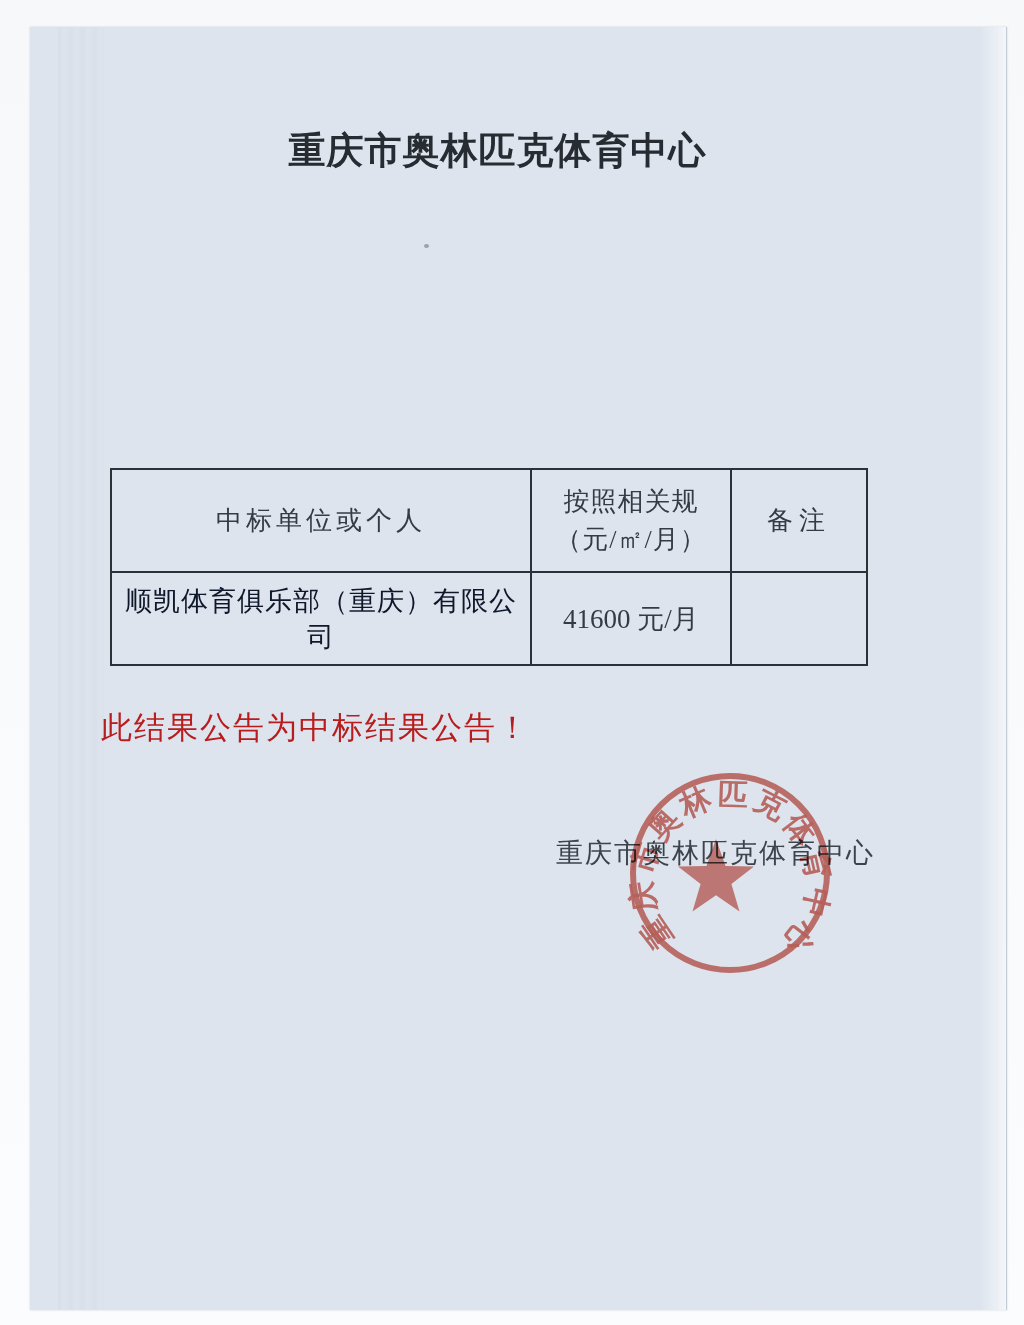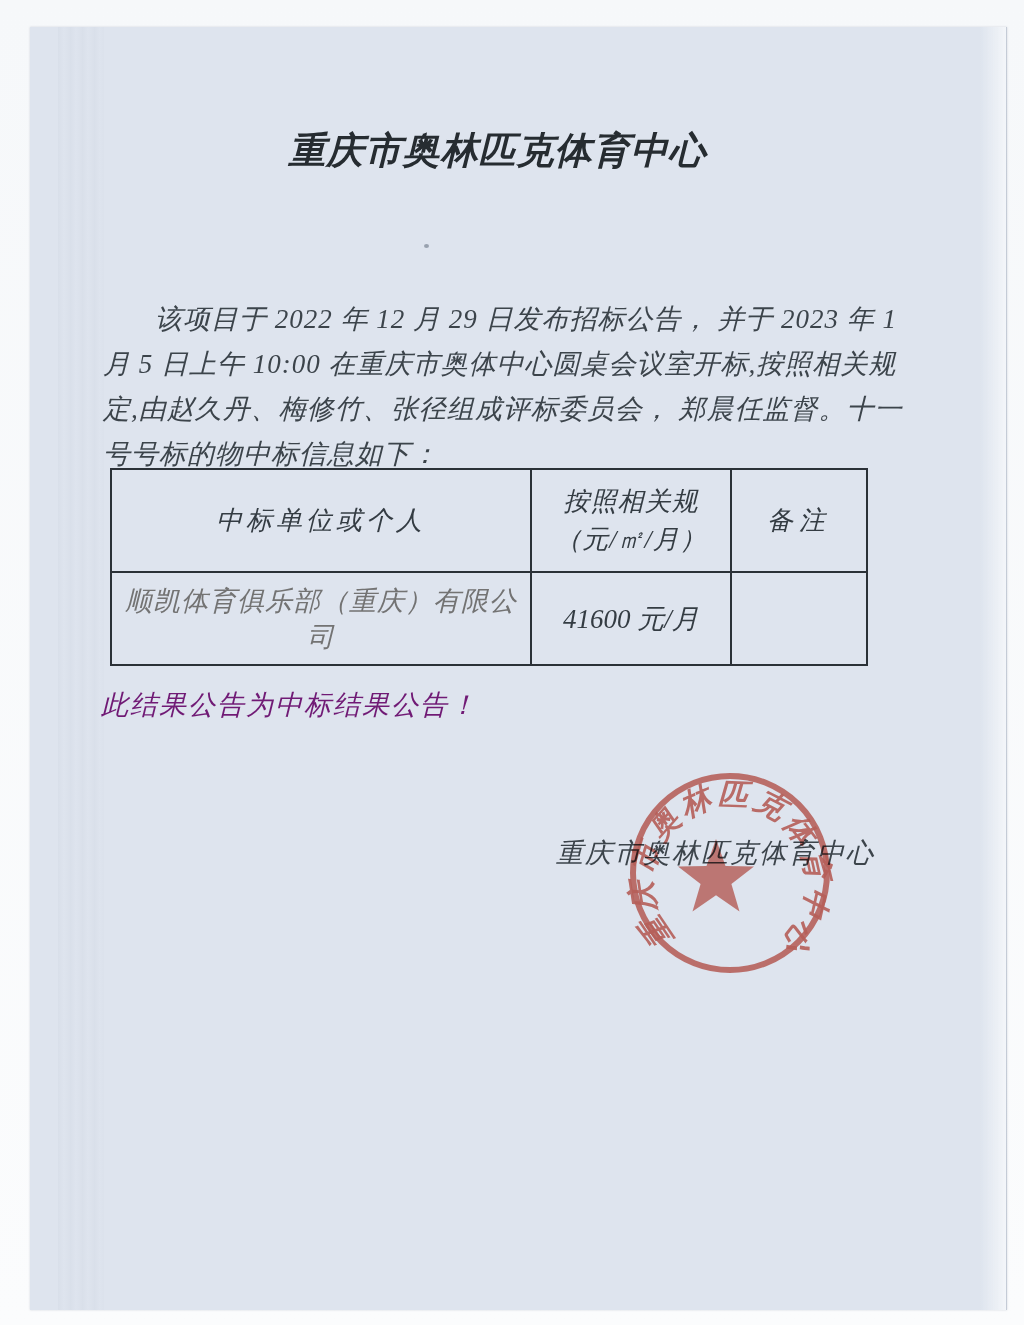--- a/index.html
+++ b/index.html
@@ -9,21 +9,20 @@
     height: 1325px;
     background: #fbfcfd;
     overflow: hidden;
     font-family: "Liberation Serif", "DejaVu Serif", serif;
   }
   .scan-bg {
     position: relative;
     width: 1024px;
     height: 1325px;
     background: linear-gradient(to bottom, #f6f8fa, #fbfcfd);
-    font-style: italic;
   }
   .page {
     position: absolute;
     left: 30px;
     top: 27px;
     width: 977px;
     height: 1283px;
     background: #dee4ee;
     box-shadow: 0 0 2px rgba(140,150,165,0.35);
   }
@@ -109,29 +108,29 @@
   .header-row th { height: 101px; font-size: 26px; line-height: 38px; }
   .th-winner { letter-spacing: 4px; }
   .th-price  { letter-spacing: 1px; }
   .th-note   { letter-spacing: 6px; }
   .data-row td { height: 91px; font-size: 27px; }
   .cell-winner {
     font-family: "Liberation Sans", "DejaVu Sans", sans-serif;
     font-weight: 700;
     font-size: 27px;
     letter-spacing: 1px;
-    color: #737373;
+    color: #0f172a;
   }
   .closing-note {
     position: absolute;
     left: 71px;
-    top: 660px;
-    font-size: 27px;
+    top: 680px;
+    font-size: 31px;
     letter-spacing: 2px;
-    color: #701a75;
+    color: #b91c1c;
     white-space: nowrap;
   }
   .sig-org {
     position: absolute;
     left: 526px;
     top: 808px;
     font-size: 27px;
     letter-spacing: 2px;
     color: #3c444b;
     white-space: nowrap;
@@ -178,26 +177,20 @@
 
 <div class="scan-bg">
   <div class="page">
 
     <div class="title-block">
       <div class="title-line">重庆市奥林匹克体育中心</div>
     </div>
 
     <div class="speck"></div>
 
-    <div class="paragraph">
-      <div class="p-line indent">该项目于 2022 年 12 月 29 日发布招标公告， 并于 2023 年 1</div>
-      <div class="p-line">月 5 日上午 10:00 在重庆市奥体中心圆桌会议室开标,按照相关规</div>
-      <div class="p-line">定,由赵久丹、梅修竹、张径组成评标委员会， 郑晨任监督。十一</div>
-      <div class="p-line">号号标的物中标信息如下：</div>
-    </div>
 
     <table class="result-table">
       <colgroup>
         <col class="col-winner">
         <col class="col-price">
         <col class="col-note">
       </colgroup>
       <tbody>
           <tr class="header-row">
         <th class="th-winner">中标单位或个人</th>

